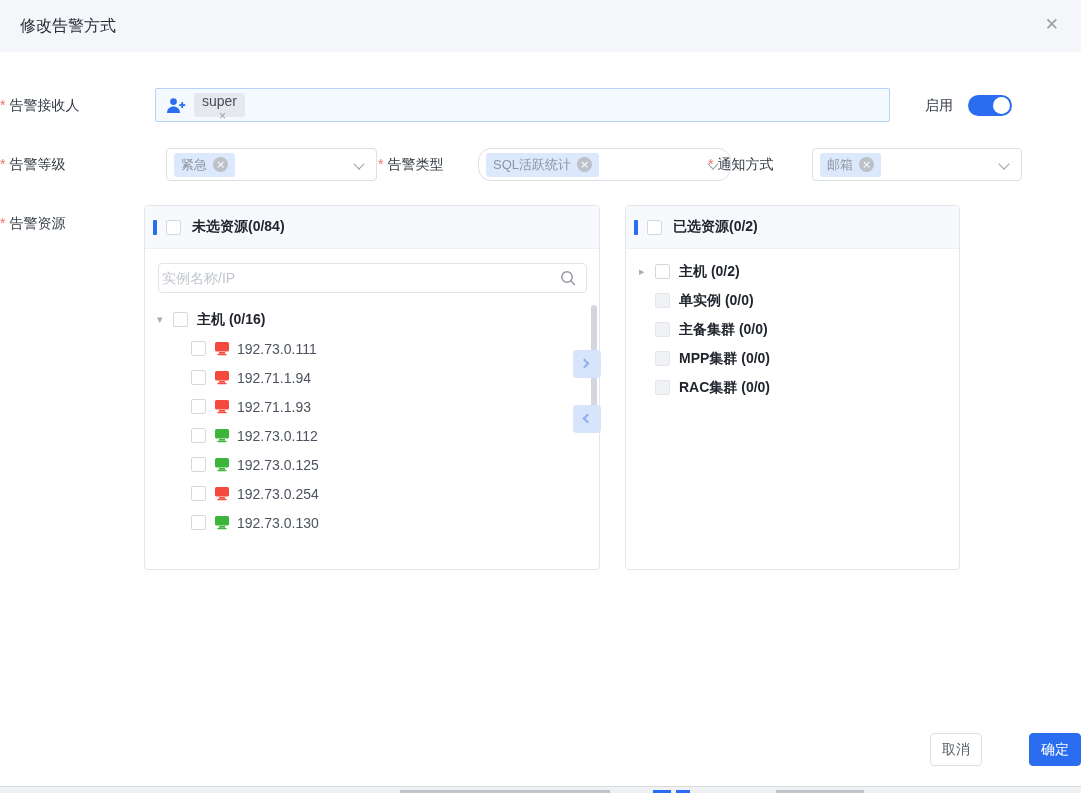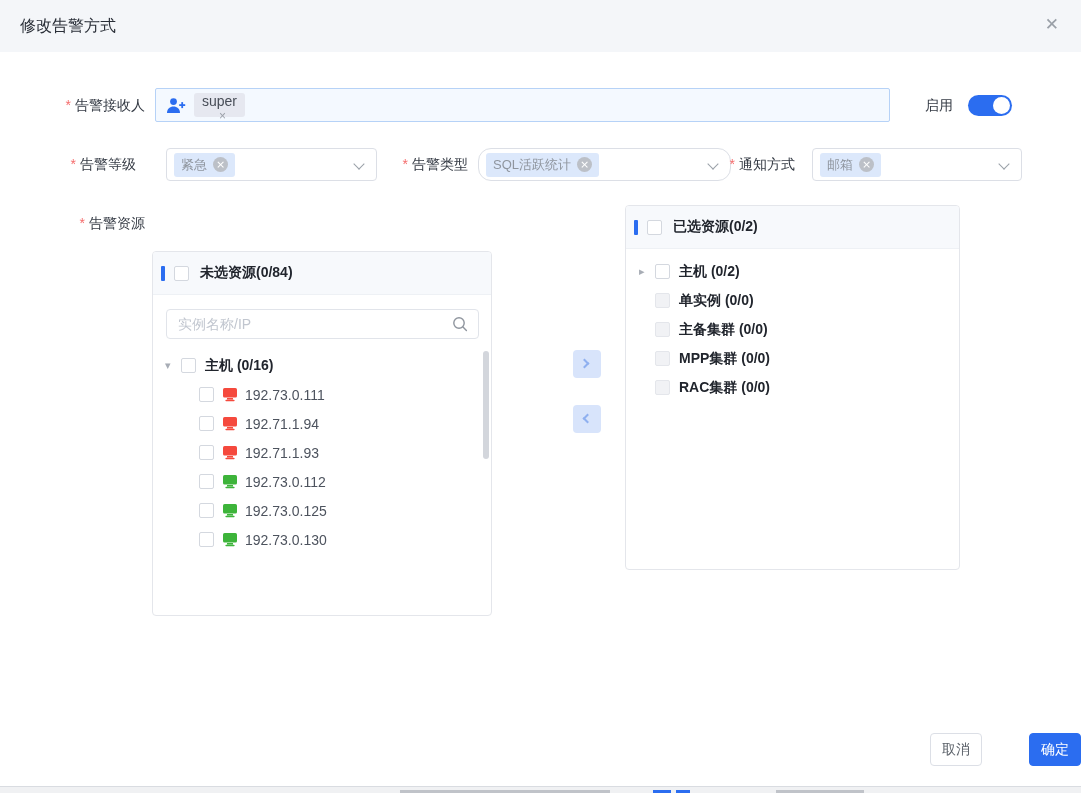--- a/index.html
+++ b/index.html
@@ -21,21 +21,21 @@
     height:52px; background:#f4f6f9; display:flex; align-items:center;
     padding:12px 20px; position:relative;
   }
   .dlg-title { font-size:16px; color:#2a2f38; font-weight:500; }
   .dlg-close {
     position:absolute; right:22px; top:15px; font-size:17px; color:#9aa0a8;
     line-height:20px; cursor:pointer;
   }
   
   .abs { position:absolute; }
-  .f-label { text-align:right; line-height:33px; color:#343a44; white-space:nowrap; }
+  .f-label { text-align:left; line-height:33px; color:#343a44; white-space:nowrap; }
   .req { color:#f56c6c; margin-right:4px; font-size:14px; }
   .checkbox {
     display:inline-block; width:15px; height:15px; background:#fff;
     border:1px solid #d4d8df; border-radius:2px; flex-shrink:0;
   }
   .checkbox.disabled { background:#f1f2f5; border-color:#e4e6eb; }
   .bold { font-weight:bold; color:#21252d; }
   
   .recipient-box {
     left:155px; top:88px; width:735px; height:34px;
@@ -75,33 +75,33 @@
   .chev {
     position:absolute; right:13px; top:11px; width:8px; height:8px;
     border-right:1.5px solid #9aa0a8; border-bottom:1.5px solid #9aa0a8;
     transform:rotate(45deg);
   }
   
   .panel {
     position:absolute; top:205px; height:365px; background:#fff;
     border:1px solid #e4e6eb; border-radius:4px;
   }
-  .panel-left  { left:152px; width:340px;margin-top:46px; }
+  .panel-left  { left:144px; width:456px; }
   .panel-right { left:625px; width:335px; }
   .panel-header {
     height:43px; background:#f7f9fc; border-bottom:1px solid #eef1f5;
     border-radius:3px 3px 0 0; display:flex; align-items:center; padding-left:8px;
   }
   .blue-bar { width:4px; height:15px; background:#2b6df0; border-radius:1px; margin-right:9px; }
   .panel-header .checkbox { margin-right:11px; }
   .panel-title { font-weight:bold; font-size:14px; color:#21252d; }
   .search-wrap { position:relative; margin:14px 12px 0 13px; }
   .search-input {
     width:100%; height:30px; border:1px solid #e1e4ea; border-radius:4px;
-    padding:0 34px 0 11px; font-size:14px; color:#333; outline:none;
+    padding:0 34px 0 3px; font-size:14px; color:#333; outline:none;
     font-family:inherit; background:#fff;
   }
   .search-input::placeholder { color:#c1c6cf; }
   .search-icon { position:absolute; right:11px; top:7px; width:16px; height:16px; color:#8f959e; }
   .tree { margin-top:12px; }
   .tree-row { display:flex; align-items:center; height:29px; }
   .g-row { padding-left:12px; }
   .caret { width:16px; font-size:11px; color:#a7acb5; flex-shrink:0; cursor:pointer; }
   .caret.hidden { visibility:hidden; }
   .g-row .checkbox { margin-right:9px; }
@@ -270,20 +270,29 @@
   <div class="tree-row i-row">
     <span class="checkbox"></span>
     <svg class="monitor-icon" viewBox="0 0 16 15" style="color: rgb(61, 180, 58);">
       <rect x="1" y="1" width="14" height="9.6" rx="1.6" fill="currentColor"></rect>
       <rect x="5" y="11" width="6" height="1.6" fill="currentColor"></rect>
       <rect x="3.4" y="12.8" width="9.2" height="1.4" rx="0.7" fill="currentColor"></rect>
     </svg>
     <span class="ip-text">192.73.0.125</span>
   </div>
 
+  <div class="tree-row i-row">
+    <span class="checkbox"></span>
+    <svg class="monitor-icon" viewBox="0 0 16 15" style="color: rgb(245, 73, 61);">
+      <rect x="1" y="1" width="14" height="9.6" rx="1.6" fill="currentColor"></rect>
+      <rect x="5" y="11" width="6" height="1.6" fill="currentColor"></rect>
+      <rect x="3.4" y="12.8" width="9.2" height="1.4" rx="0.7" fill="currentColor"></rect>
+    </svg>
+    <span class="ip-text">192.73.0.254</span>
+  </div>
 
   <div class="tree-row i-row">
     <span class="checkbox"></span>
     <svg class="monitor-icon" viewBox="0 0 16 15" style="color: rgb(61, 180, 58);">
       <rect x="1" y="1" width="14" height="9.6" rx="1.6" fill="currentColor"></rect>
       <rect x="5" y="11" width="6" height="1.6" fill="currentColor"></rect>
       <rect x="3.4" y="12.8" width="9.2" height="1.4" rx="0.7" fill="currentColor"></rect>
     </svg>
     <span class="ip-text">192.73.0.130</span>
   </div>

